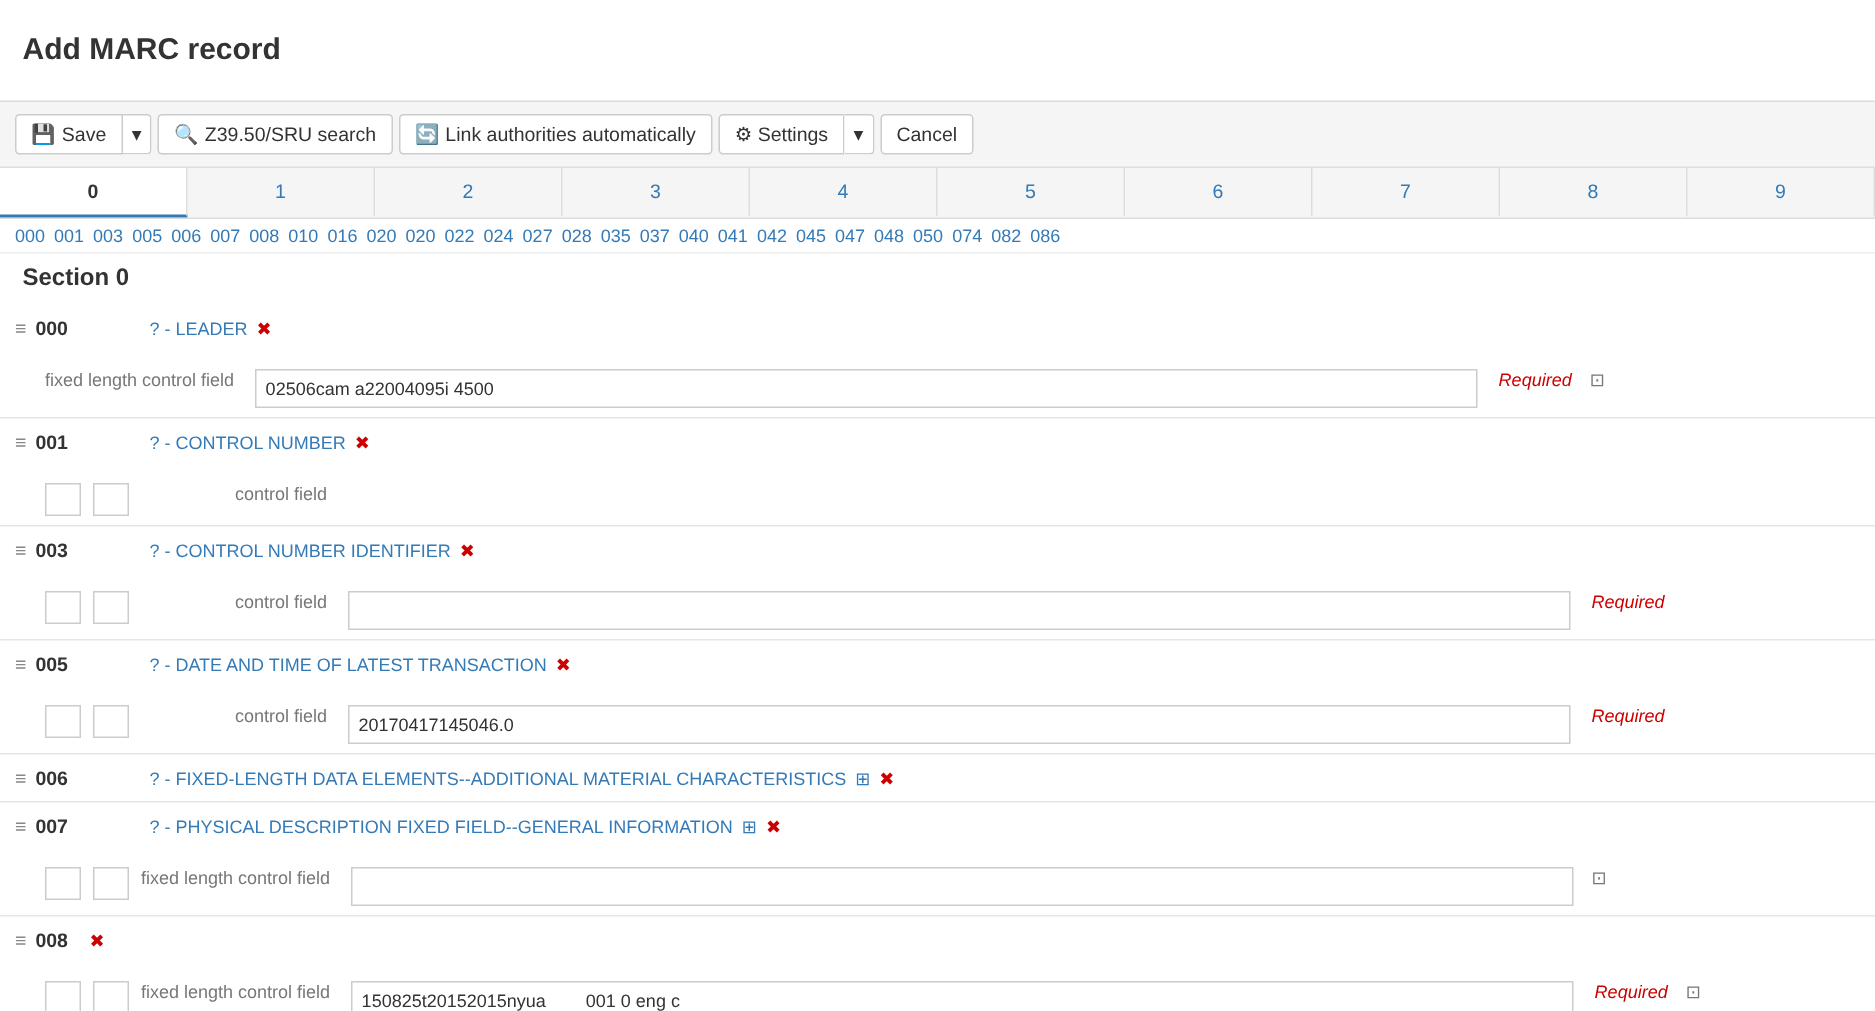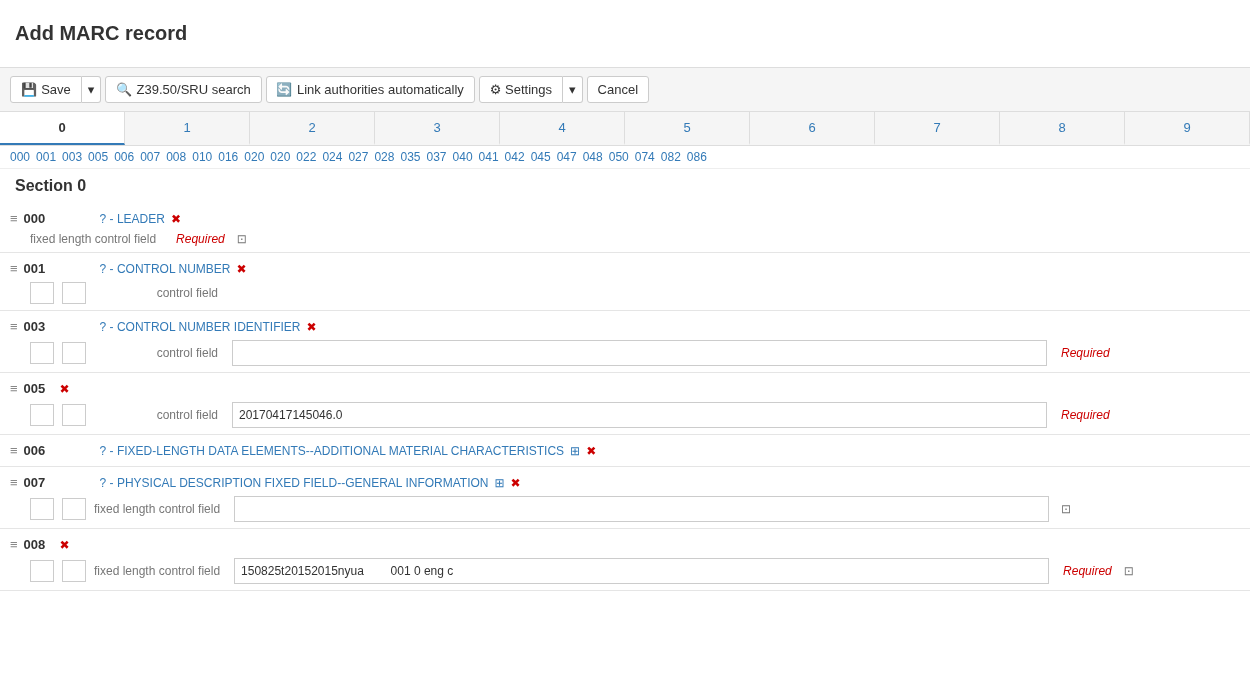--- a/index.html
+++ b/index.html
@@ -25,21 +25,21 @@
     .subfields-row { display: flex; flex-wrap: wrap; padding: 4px 10px; gap: 6px; background: #fff; border-bottom: 1px solid #eee; }
     .subfield-link { color: #337ab7; text-decoration: none; font-size: 12px; cursor: pointer; }
 
     .section-header { padding: 8px 15px; font-size: 16px; font-weight: bold; color: #333; }
 
     .field-block { border-bottom: 1px solid #e5e5e5; padding: 6px 10px; }
     .field-header { display: flex; align-items: center; gap: 6px; padding: 2px 0; }
     .field-tag { font-weight: bold; color: #333; font-size: 13px; min-width: 30px; }
     .field-desc { color: #337ab7; font-size: 12px; cursor: pointer; margin-left: 40px; }
 
-    .field-row { display: flex; align-items: center; gap: 8px; margin-top: 4px; padding-left: 20px; }
+    .field-row { display: flex; gap: 8px; margin-top: 18px; padding-left: 20px; }
     .ind-box { width: 24px; height: 22px; border: 1px solid #ccc; text-align: center; font-size: 12px; background: #fff; display: inline-flex; align-items: center; justify-content: center; }
     .field-label { color: #777; font-size: 12px; min-width: 130px; text-align: right; padding-right: 6px; }
     .field-input { flex: 1; height: 26px; border: 1px solid #ccc; padding: 2px 6px; font-size: 12px; color: #333; max-width: 815px; }
     .required-label { color: #c00; font-size: 12px; margin-left: 6px; font-style: italic; }
     .edit-icon { color: #777; font-size: 12px; cursor: pointer; margin-left: 4px; }
 
     .icon-red { color: #c00; font-size: 12px; cursor: pointer; }
     .icon-blue { color: #337ab7; font-size: 12px; cursor: pointer; }
 
     .hamburger { color: #888; font-size: 13px; cursor: pointer; }
@@ -132,20 +132,21 @@
 <div id="fields-container">
     <div class="field-block">
       <div class="field-header">
         <span class="hamburger">≡</span>
         <span class="field-tag">000</span>
         <span class="field-desc">? - LEADER</span>
         <span class="icon-red">✖</span>
       </div>
       <div class="field-row">
         <span class="field-label">fixed length control field</span>
+        <input type="text" class="field-input" value="02506cam a22004095i 4500" style="">
         <span class="required-label">Required</span>
         <span class="edit-icon">⊡</span>
       </div>
     </div>
     <div class="field-block">
       <div class="field-header">
         <span class="hamburger">≡</span>
         <span class="field-tag">001</span>
         <span class="field-desc">? - CONTROL NUMBER</span>
         <span class="icon-red">✖</span>
@@ -168,20 +169,21 @@
         <div class="ind-box"></div>
         <span class="field-label">control field</span>
         <input type="text" class="field-input" style="">
         <span class="required-label">Required</span>
       </div>
     </div>
     <div class="field-block">
       <div class="field-header">
         <span class="hamburger">≡</span>
         <span class="field-tag">005</span>
+        <span class="field-desc">? - DATE AND TIME OF LATEST TRANSACTION</span>
         <span class="icon-red">✖</span>
       </div>
       <div class="field-row">
         <div class="ind-box"></div>
         <div class="ind-box"></div>
         <span class="field-label">control field</span>
         <input type="text" class="field-input" value="20170417145046.0" style="">
         <span class="required-label">Required</span>
       </div>
     </div>

